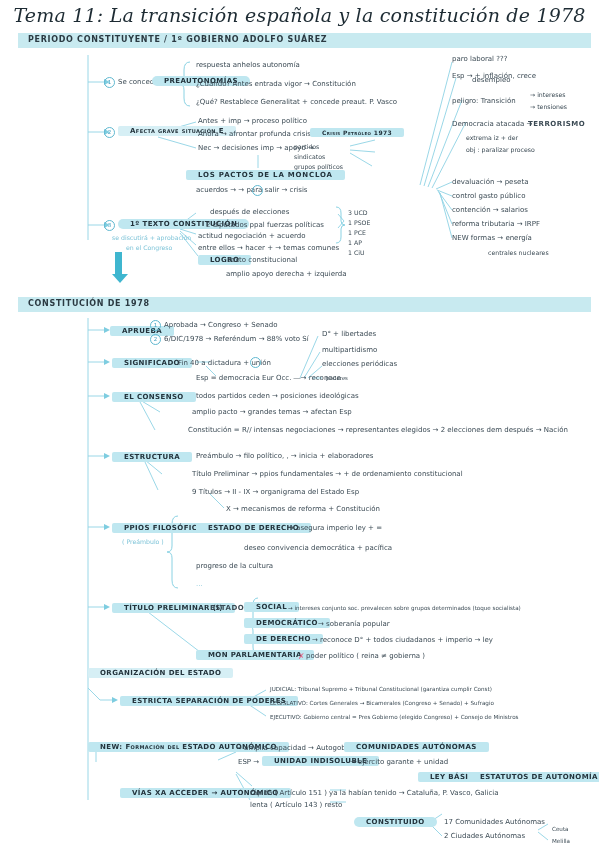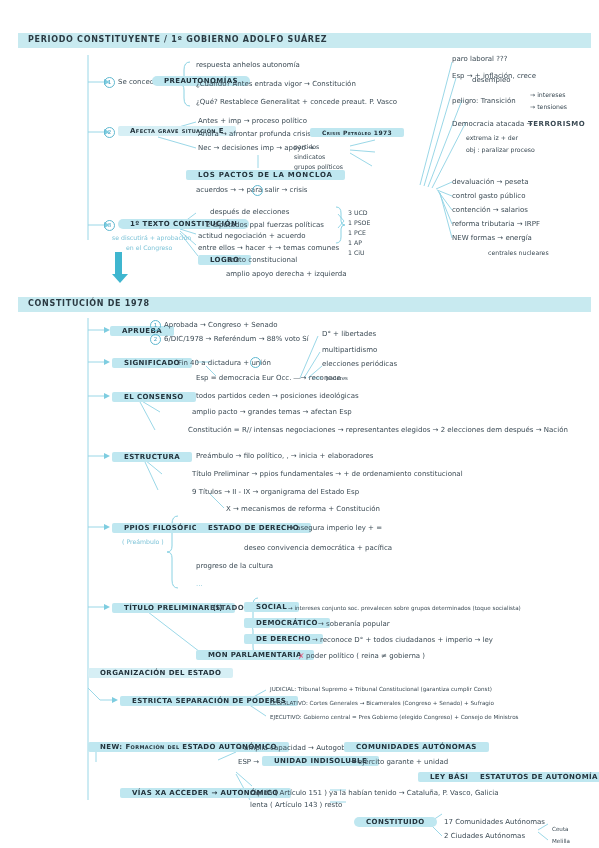--- a/index.html
+++ b/index.html
@@ -81,20 +81,21 @@
     width:0;height:0;margin:0 auto;
     border-left:8px solid transparent;border-right:8px solid transparent;
     border-top:9px solid #3fb6cf;
   }
 </style>
 </head>
 <body>
 
 <div class="page">
 
+  <div class="title">Tema 11: La transición española y la constitución de 1978</div>
 
   <div class="banner" style="top:33px;">
     <span>Periodo constituyente / 1º Gobierno Adolfo Suárez</span>
   </div>
 
   <svg class="wires" xmlns="http://www.w3.org/2000/svg">
     <g stroke="#8ed3e4" stroke-width="0.9" fill="none">
 
       <path d="M88 55 L88 240"></path>
       <path d="M88 82 L104 82"></path>

